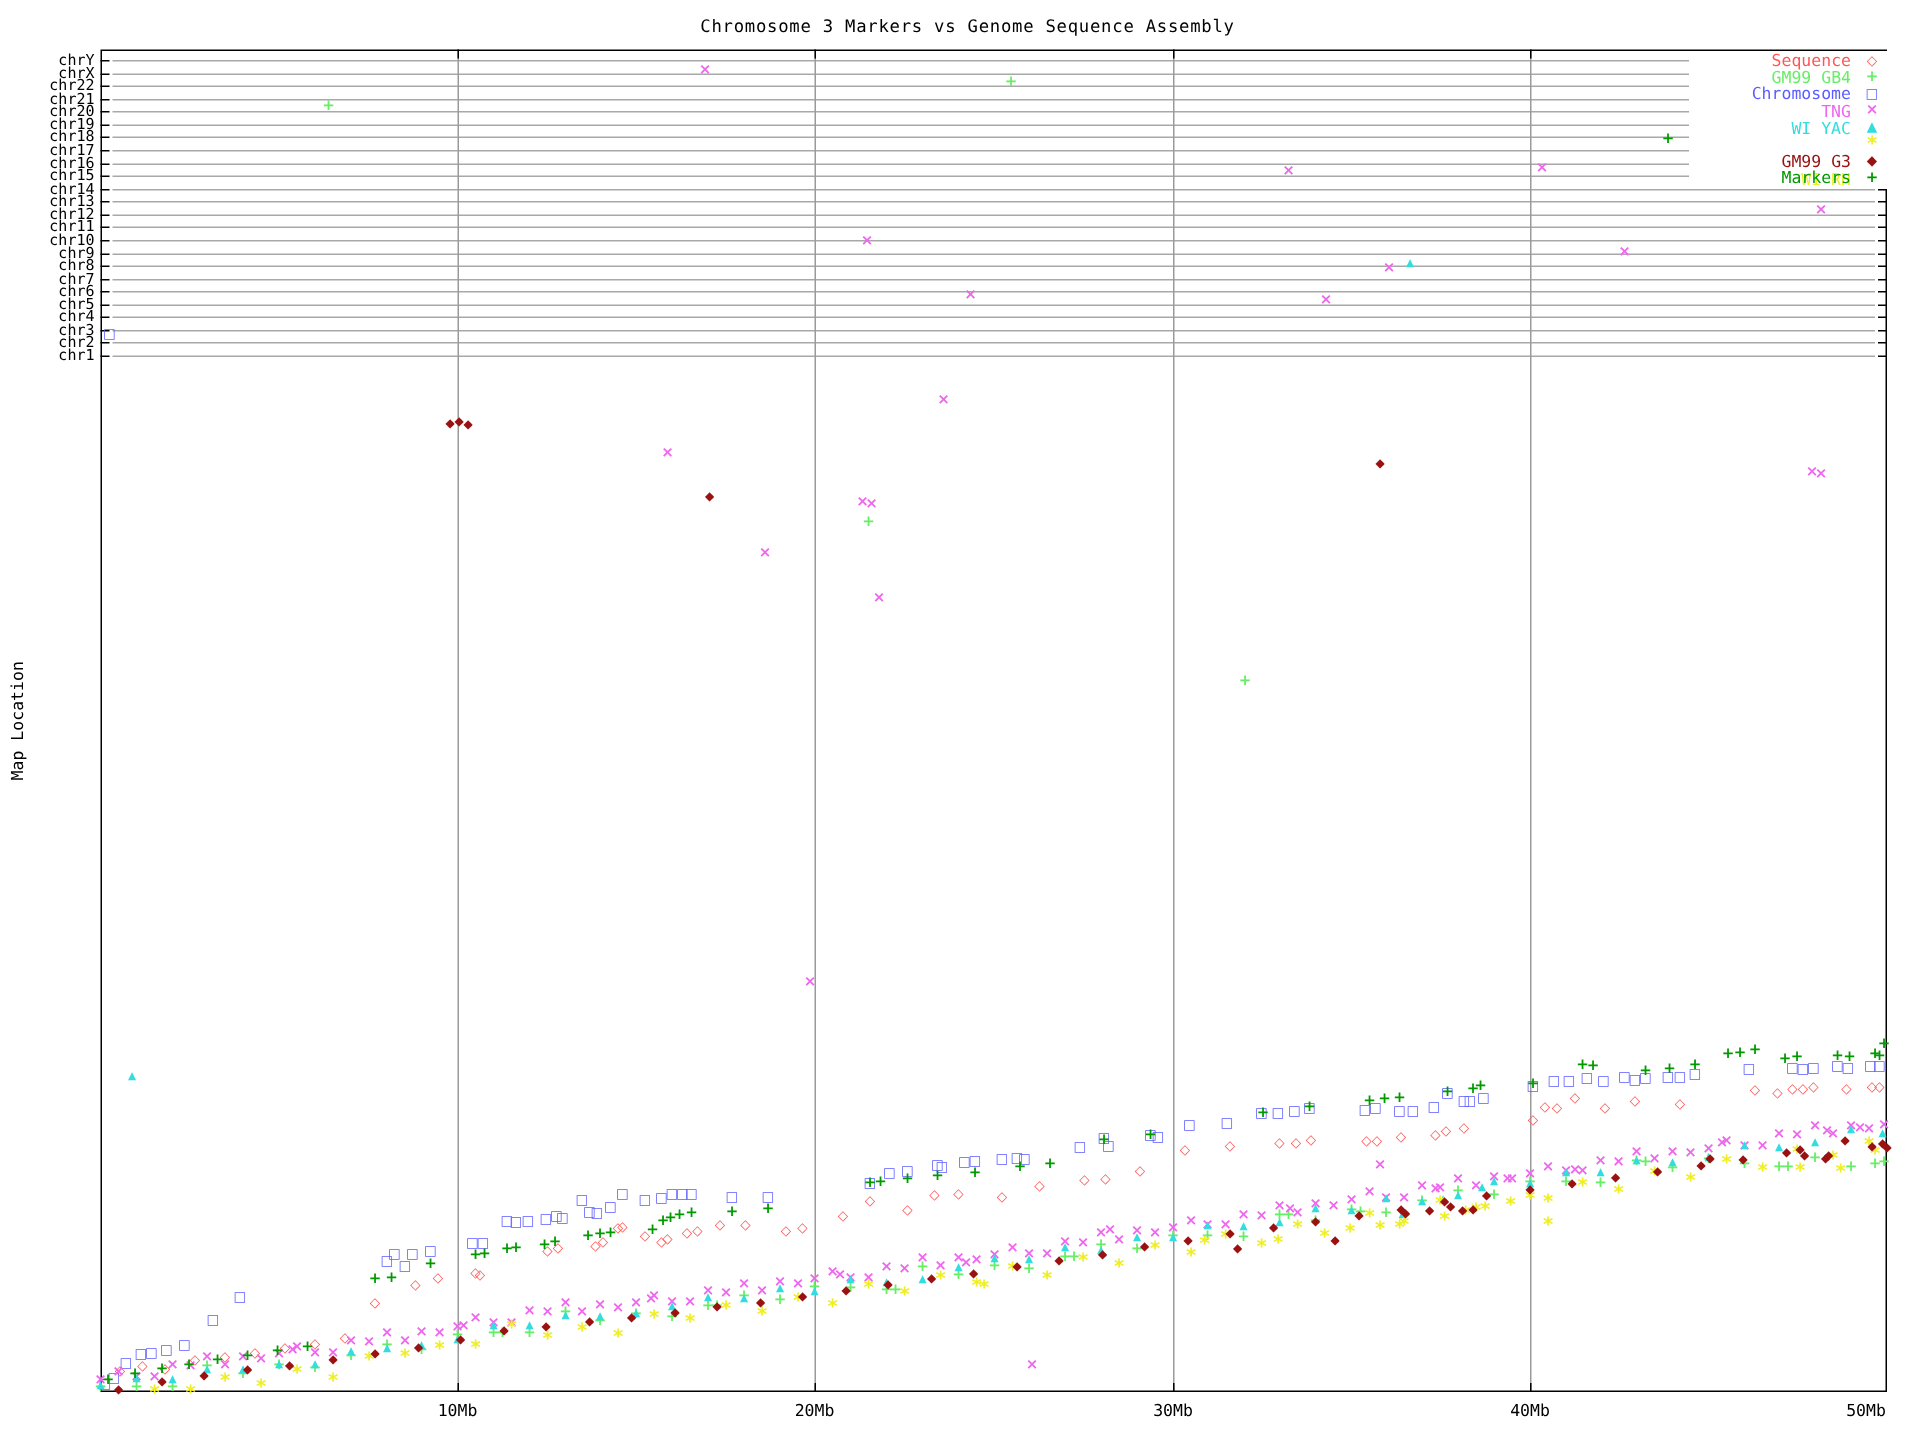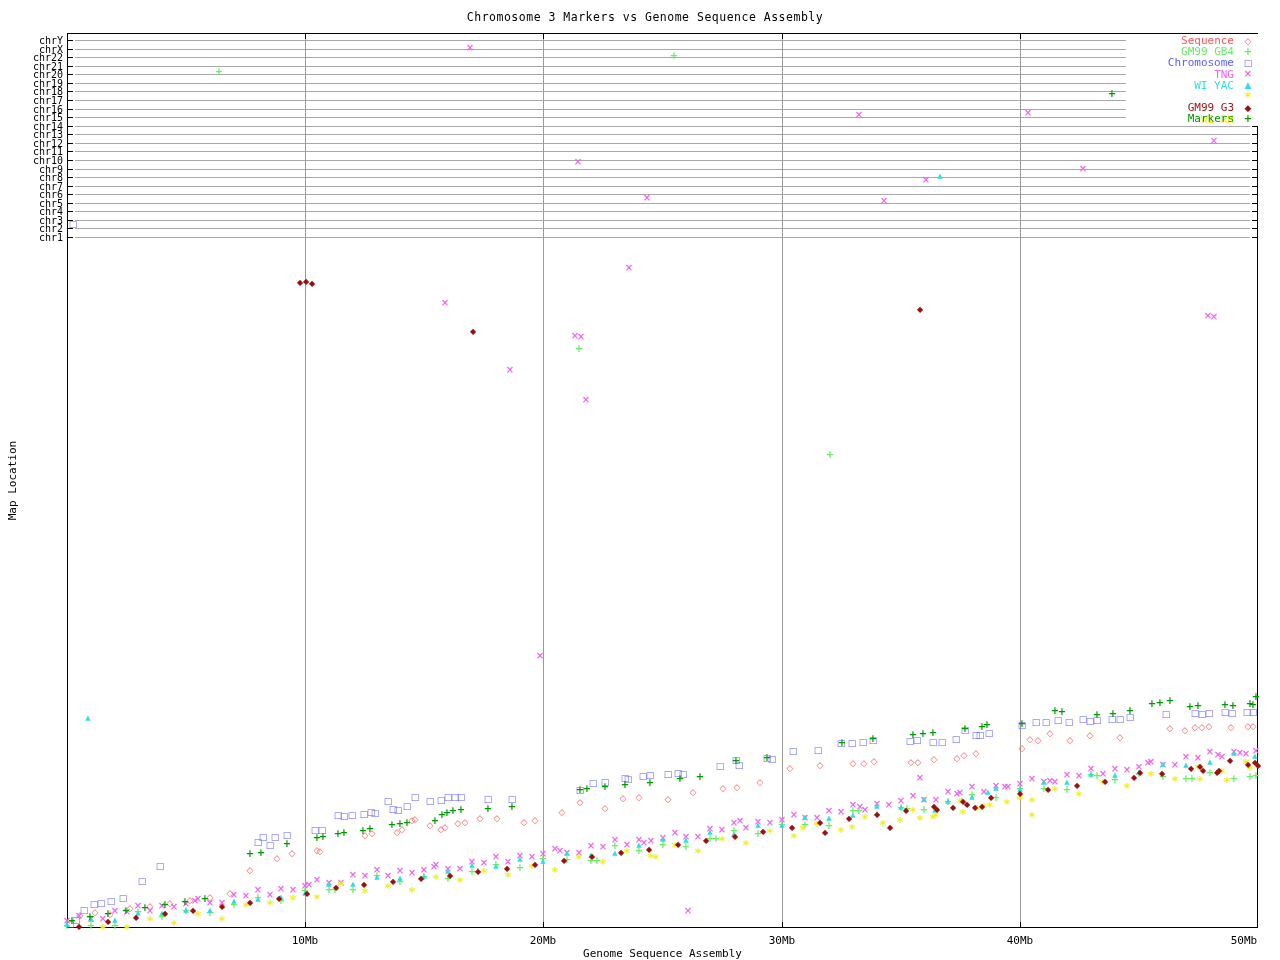--- a/index.html
+++ b/index.html
@@ -31,21 +31,20 @@
   .s-wirh{font-size:13px;font-weight:bold;transform:translate(-50%,-22%);}
   .s-gm99g3{font-size:8px;}
   .s-decode{font-size:10px;font-weight:bold;}
 </style>
 </head>
 <body>
 
 <div id="canvas">
   <div class="title">Chromosome 3 Markers vs Genome Sequence Assembly</div>
   <div class="ylabel">Map Location</div>
-  <div class="xlabel">Genome Sequence Assembly</div>
   <div id="lines-layer">
       <div class="chrom-line" style="left: 75px; top: 40px; width: 1175px;"></div>
       <div class="chrom-line" style="left: 75px; top: 49px; width: 1175px;"></div>
       <div class="chrom-line" style="left: 75px; top: 57px; width: 1175px;"></div>
       <div class="chrom-line" style="left: 75px; top: 66px; width: 1175px;"></div>
       <div class="chrom-line" style="left: 75px; top: 74px; width: 1175px;"></div>
       <div class="chrom-line" style="left: 75px; top: 83px; width: 1175px;"></div>
       <div class="chrom-line" style="left: 75px; top: 91px; width: 1175px;"></div>
       <div class="chrom-line" style="left: 75px; top: 100px; width: 1175px;"></div>
       <div class="chrom-line" style="left: 75px; top: 109px; width: 1175px;"></div>

